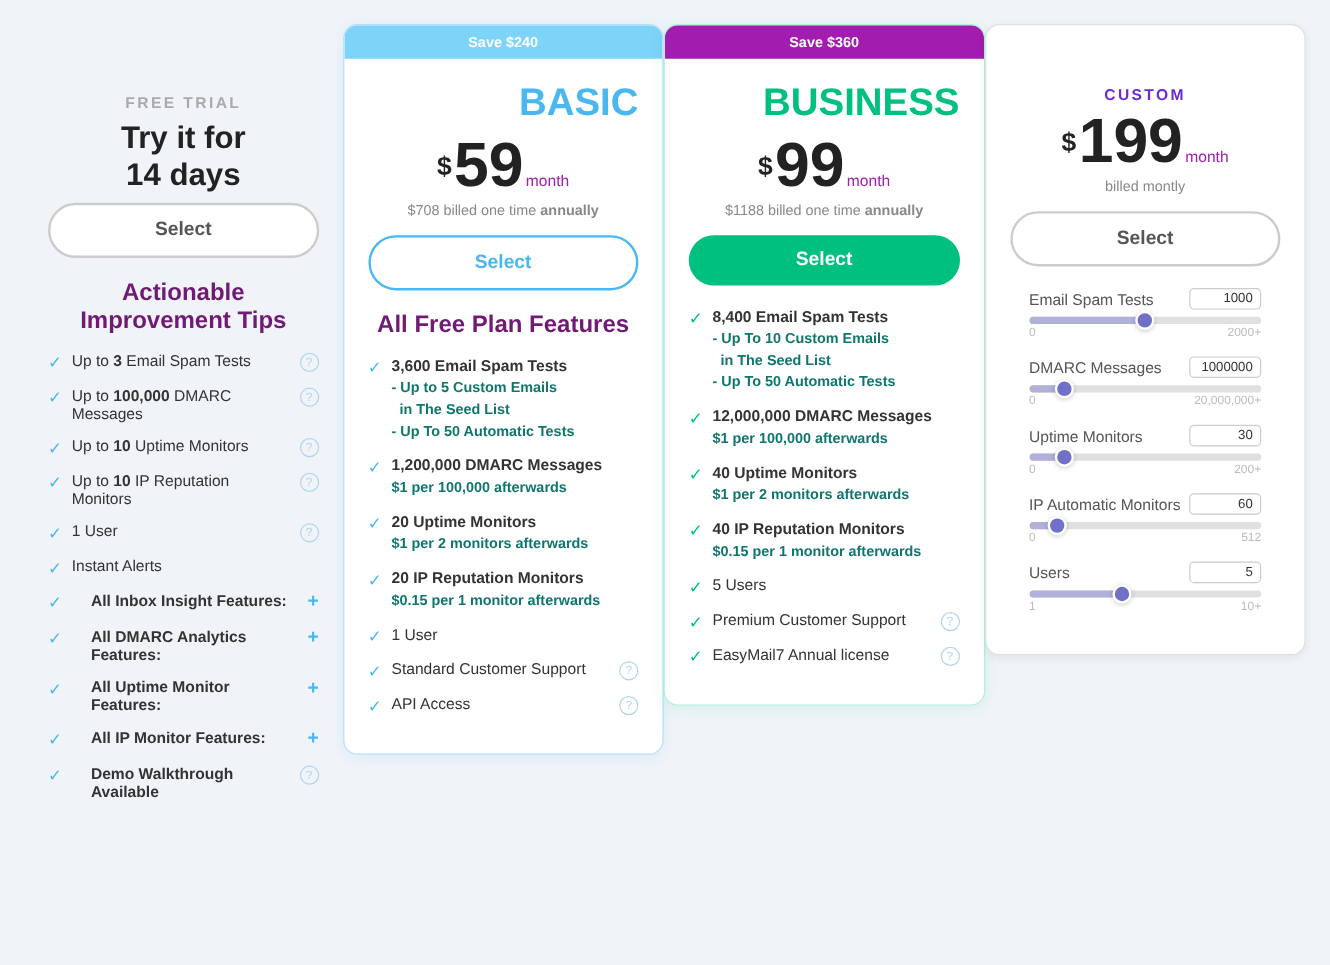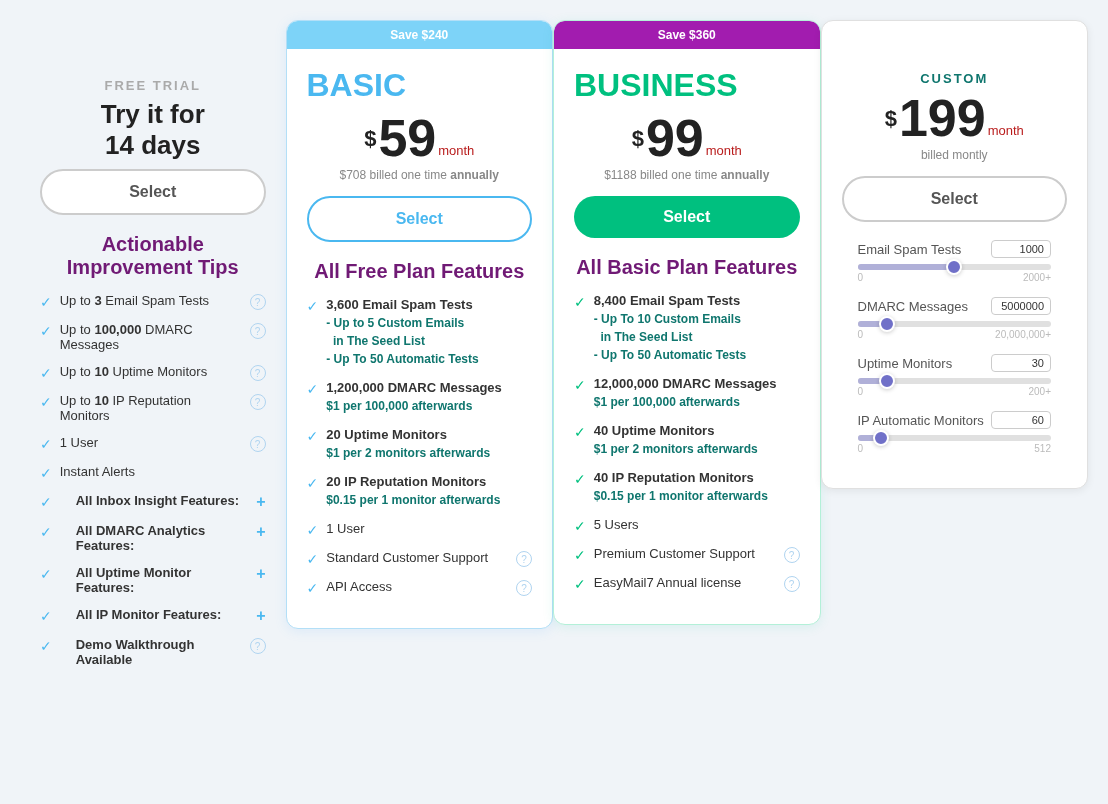--- a/index.html
+++ b/index.html
@@ -58,46 +58,46 @@
     .plan-type-label {
       text-align: center;
       font-size: 13px;
       font-weight: 700;
       letter-spacing: 2px;
       color: #aaa;
       margin-bottom: 6px;
       text-transform: uppercase;
     }
     .plan-name {
-      text-align: left;
+      text-align: right;
       font-size: 32px;
       font-weight: 800;
       margin-bottom: 8px;
     }
     .plan-name-basic { color: #4ab8f0; }
     .plan-name-business { color: #00c07f; }
-    .plan-name-custom { color: #0f766e; }
+    .plan-name-custom { color: #6d28d9; }
     .plan-name-free {
       font-size: 26px;
       font-weight: 700;
       color: #222;
       line-height: 1.2;
       text-align: center;
       margin-bottom: 8px;
     }
     .price-row {
       display: flex;
       align-items: flex-end;
       justify-content: center;
       gap: 2px;
       margin-bottom: 4px;
     }
     .price-dollar { font-size: 22px; font-weight: 700; color: #222; margin-bottom: 12px; }
     .price-amount { font-size: 52px; font-weight: 900; color: #222; line-height: 1; }
-    .price-period { font-size: 13px; color: #b91c1c; margin-bottom: 6px; }
+    .price-period { font-size: 13px; color: #a21caf; margin-bottom: 6px; }
     .price-billed {
       text-align: center;
       font-size: 12px;
       color: #888;
       margin-bottom: 14px;
     }
     .price-billed strong { font-weight: 700; }
     .btn-select {
       display: block;
       width: 100%;
@@ -359,21 +359,20 @@
       <div class="plan-name plan-name-business">BUSINESS</div>
       <div class="price-row">
         <span class="price-dollar">$</span>
         <span class="price-amount">99</span>
         <span class="price-period">month</span>
       </div>
       <div class="price-billed">
         <span>$1188 billed one time</span> <strong>annually</strong>
       </div>
       <button class="btn-select btn-select-business">Select</button>
-      <div class="features-title">All Basic Plan Features</div>
 
       <div class="feature-item">
         <span class="feature-check feature-check-green">✓</span>
         <span class="feature-text">
           <strong>8,400 Email Spam Tests</strong>
           <div class="feature-sub">- Up To 10 Custom Emails<br>&nbsp;&nbsp;in The Seed List<br>- Up To 50 Automatic Tests</div>
         </span>
       </div>
       <div class="feature-item">
         <span class="feature-check feature-check-green">✓</span>
@@ -438,21 +437,21 @@
           </div>
           <div class="slider-range">
             <span>0</span>
             <span>2000+</span>
           </div>
         </div>
 
         <div class="slider-row">
           <div class="slider-header">
             <span class="slider-label">DMARC Messages</span>
-            <span class="slider-value">5000000</span>
+            <span class="slider-value">1000000</span>
           </div>
           <div class="slider-track">
             <div class="slider-fill" style="width:15%"></div>
             <div class="slider-thumb" style="left:15%"></div>
           </div>
           <div class="slider-range">
             <span>0</span>
             <span>20,000,000+</span>
           </div>
         </div>
@@ -480,18 +479,32 @@
           <div class="slider-track">
             <div class="slider-fill" style="width:12%"></div>
             <div class="slider-thumb" style="left:12%"></div>
           </div>
           <div class="slider-range">
             <span>0</span>
             <span>512</span>
           </div>
         </div>
 
+        <div class="slider-row">
+          <div class="slider-header">
+            <span class="slider-label">Users</span>
+            <span class="slider-value">5</span>
+          </div>
+          <div class="slider-track">
+            <div class="slider-fill" style="width:40%"></div>
+            <div class="slider-thumb" style="left:40%"></div>
+          </div>
+          <div class="slider-range">
+            <span>1</span>
+            <span>10+</span>
+          </div>
+        </div>
 
       </div>
     </div>
   </div>
 
 </div>
 
 </body></html>

